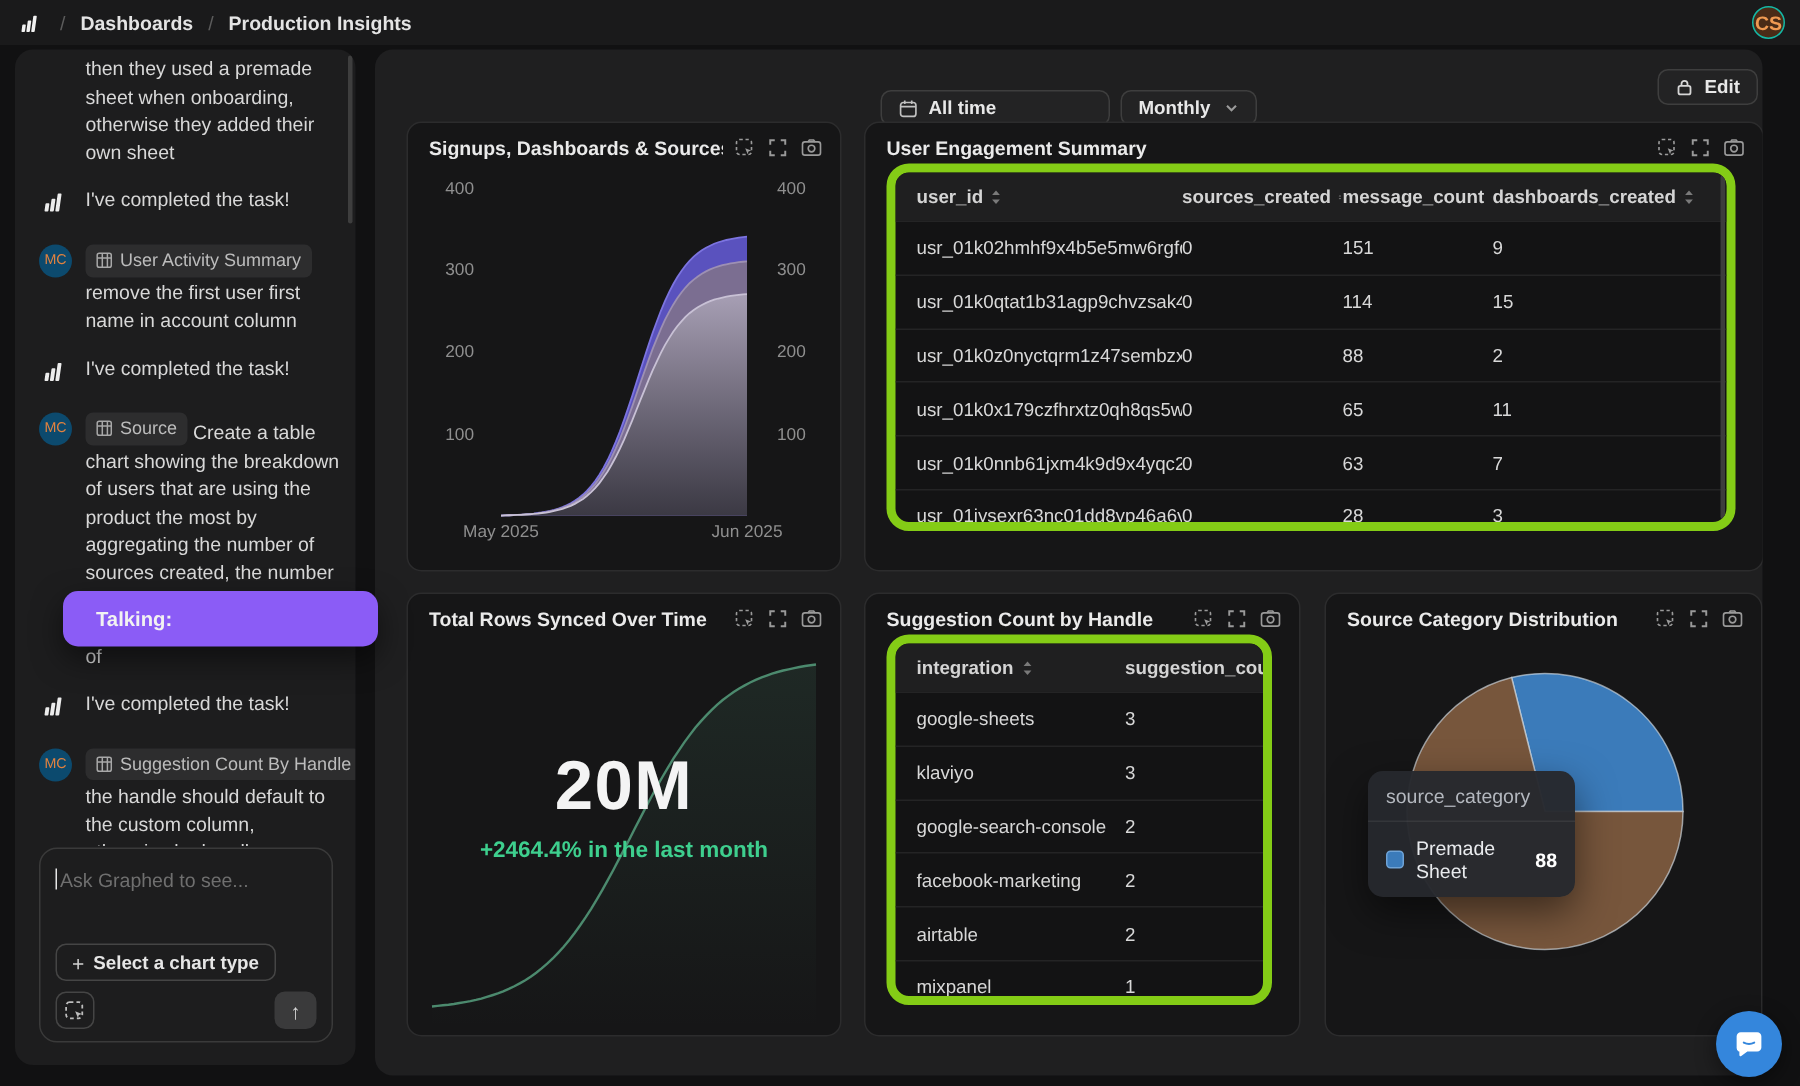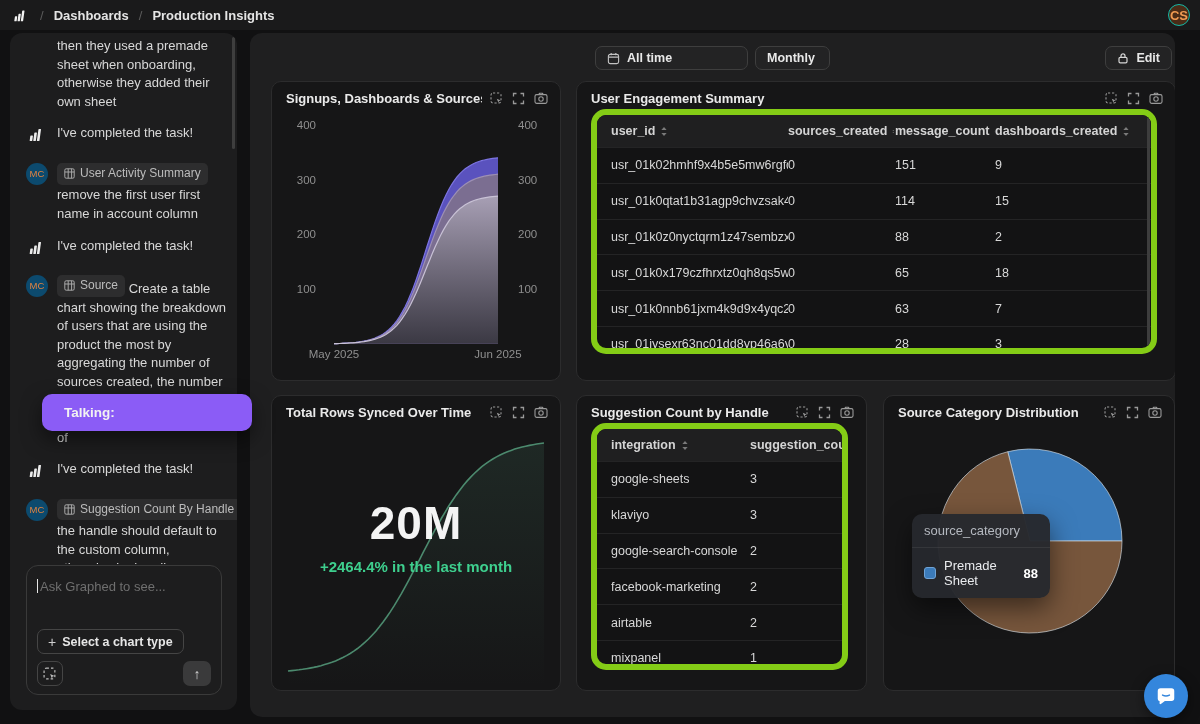--- a/index.html
+++ b/index.html
@@ -46,26 +46,26 @@
     border-radius:7px; color:#d6d6d6; font-size:14px; display:flex; align-items:center; justify-content:center; }
 
   
   .talking { position:absolute; left:42px; top:394px; width:210px; height:37px; background:#8b5cf6;
     border-radius:10px; display:flex; align-items:center; padding-left:22px; z-index:30;
     font-size:13.5px; font-weight:700; color:#f2f2f2; box-shadow:0 8px 20px rgba(0,0,0,.5); }
 
   
   .main { position:absolute; left:250px; top:33px; width:925px; height:684px;
     background:#1f1f20; border-radius:12px; overflow:hidden; }
-  .tb-center { position:absolute; top:13px; left:0; right:0; display:flex; justify-content:center; gap:7px; }
+  .tb-center { position:absolute; top:27px; left:0; right:0; display:flex; justify-content:center; gap:7px; }
   .btn { height:24px; border:1px solid #3e3e3e; border-radius:7px; background:rgba(255,255,255,.02);
     display:inline-flex; align-items:center; gap:7px; padding:0 11px; font-size:12.5px;
     color:#e8e8e8; font-weight:700; }
   .all-time { width:153px; justify-content:flex-start; }
-  .monthly { width:75px; justify-content:space-between; font-weight:600; }
+  .monthly { width:91px; justify-content:space-between; font-weight:600; }
   .edit-btn { position:absolute; top:13px; right:3px; }
 
   .card { position:absolute; background:#161617; border:1px solid #2c2c2d; border-radius:10px; }
   #cardA { left:21px; top:48px; width:290px; height:300px; }
   #cardB { left:326px; top:48px; width:600px; height:300px; }
   #cardC { left:21px; top:362px; width:290px; height:296px; }
   #cardD { left:326px; top:362px; width:291px; height:296px; }
   #cardE { left:633px; top:362px; width:292px; height:296px; }
   .card-h { display:flex; align-items:center; padding:9px 12px 0 14px; }
   .card-title { font-size:13px; font-weight:700; color:#eaeaea; flex:1; white-space:nowrap; overflow:hidden; }
@@ -391,21 +391,21 @@
       <div class="tr g4">
           <span class="td">usr_01k0z0nyctqrm1z47sembzxgqe</span>
           <span class="td">0</span>
           <span class="td">88</span>
           <span class="td">2</span>
         </div>
       <div class="tr g4">
           <span class="td">usr_01k0x179czfhrxtz0qh8qs5w83</span>
           <span class="td">0</span>
           <span class="td">65</span>
-          <span class="td">18</span>
+          <span class="td">11</span>
         </div>
       <div class="tr g4">
           <span class="td">usr_01k0nnb61jxm4k9d9x4yqc2z0x</span>
           <span class="td">0</span>
           <span class="td">63</span>
           <span class="td">7</span>
         </div>
       <div class="tr g4">
           <span class="td">usr_01jysexr63nc01dd8yp46a6yvs</span>
           <span class="td">0</span>

